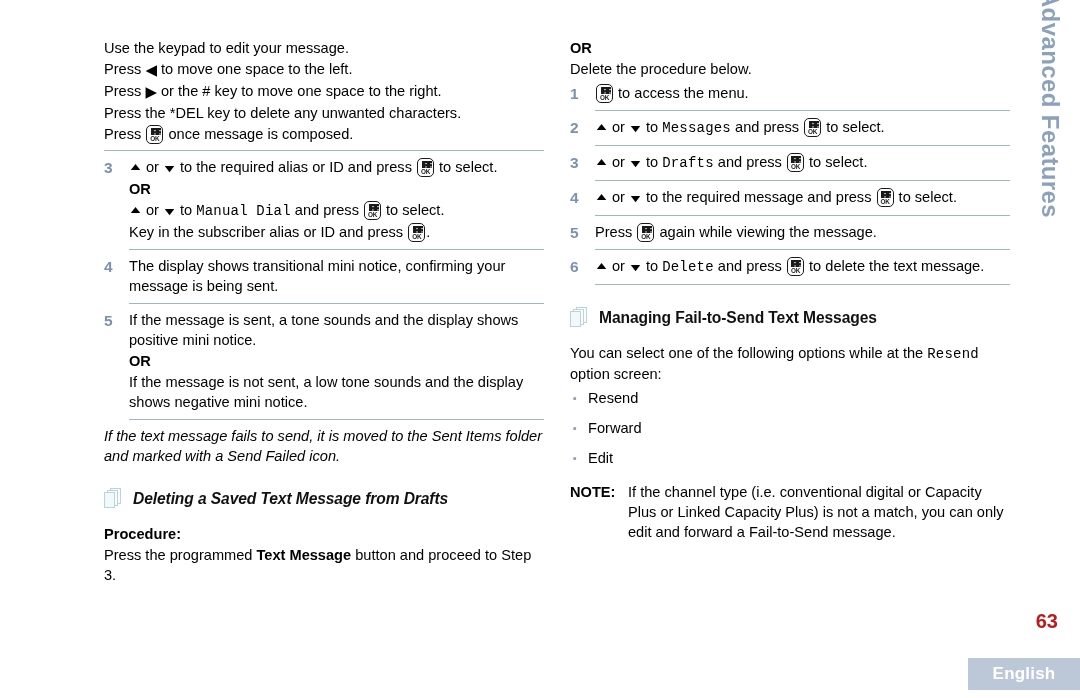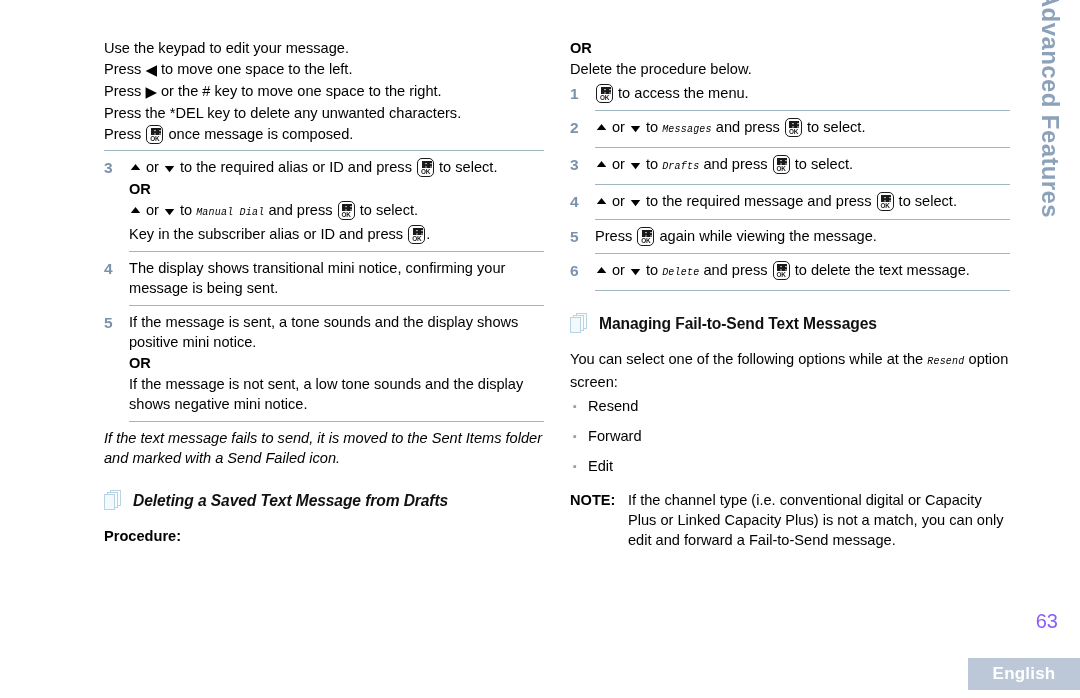--- a/index.html
+++ b/index.html
@@ -22,23 +22,22 @@
   .p {
     font-size: 14.6px;
     line-height: 20px;
     color: #000;
     margin: 0 0 1px 0;
   }
   .bold { font-weight: bold; }
   .ital { font-style: italic; }
   .mono {
     font-family: "Liberation Mono", "DejaVu Sans Mono", monospace;
-    font-size: 10px;
+    font-size: 14px;
     letter-spacing: .2px;
-    font-style: italic;
   }
 
   
   .step {
     display: flex;
     align-items: flex-start;
     margin: 0;
   }
   .step-num {
     flex: 0 0 25px;
@@ -181,22 +180,22 @@
     color: #8ca2bb;
     letter-spacing: .4px;
   }
 
   
   .pagenum {
     position: absolute;
     right: 22px;
     top: 610px;
     font-size: 20px;
-    font-weight: normal;
-    color: #8b5cf6;
+    font-weight: bold;
+    color: #b91c1c;
   }
   .langbar {
     position: absolute;
     right: 0;
     bottom: 8px;
     width: 112px;
     height: 32px;
     background: #bcc8d8;
     display: flex;
     align-items: center;
@@ -296,20 +295,25 @@
     <div class="heading">
       <span class="heading-icon">
         <i class="b1"></i>
           <i class="b2"></i>
           <i class="b3"></i>
       </span>
       <span class="heading-text italic">Deleting a Saved Text Message from Drafts</span>
     </div>
 
     <p class="p bold">Procedure:</p>
+    <p class="p">
+      <span>Press the programmed</span>
+      <span class="bold">Text Message</span>
+      <span>button and proceed to Step 3.</span>
+    </p>
   </div>
 
   <div class="col col-right">
 
     <p class="p bold">OR</p>
     <p class="p">Delete the procedure below.</p>
 
     <div class="step" style="margin-top:4px">
       <div class="step-num">1</div>
       <div class="step-body">

